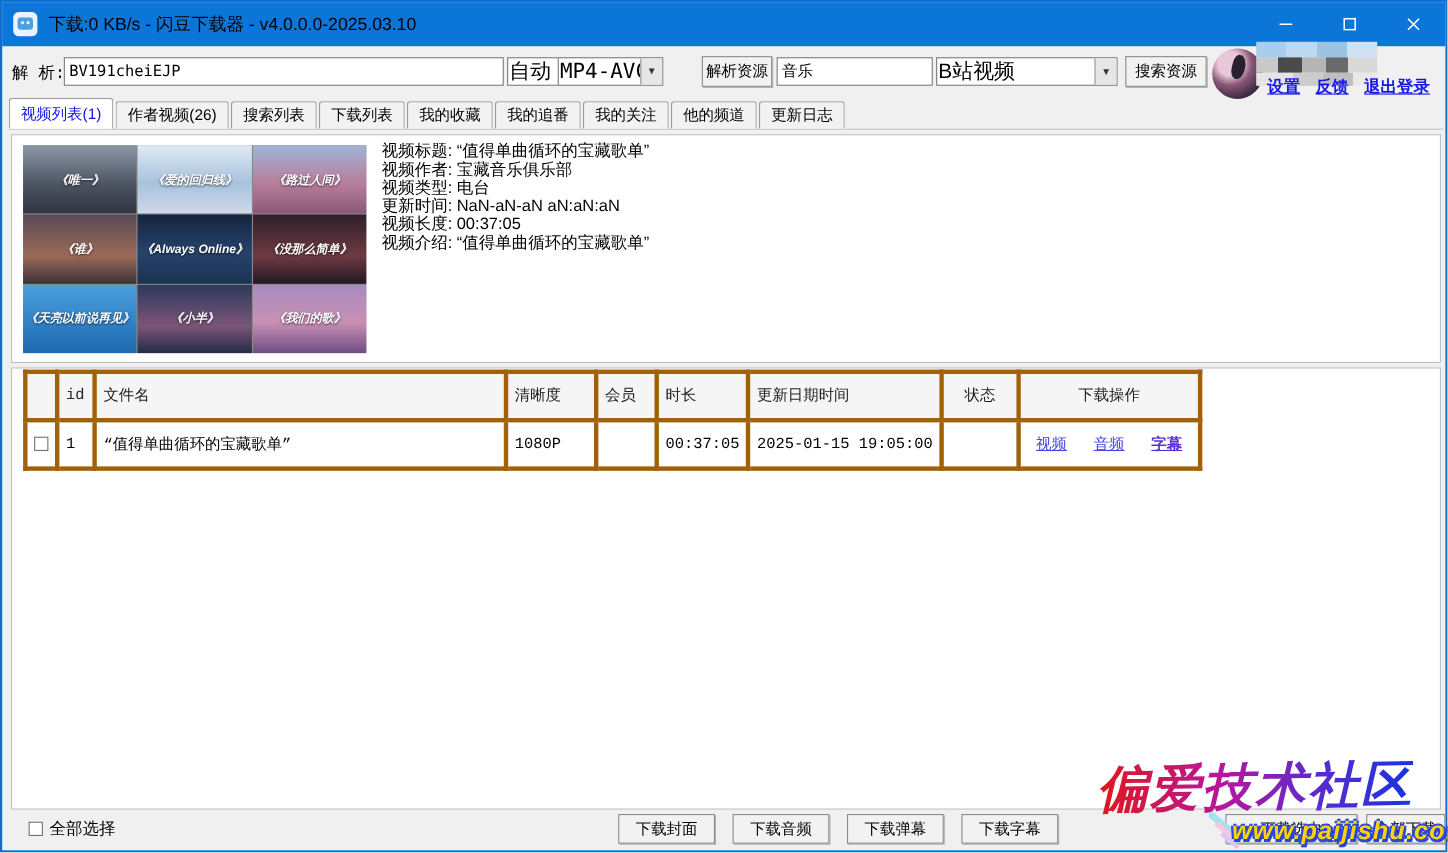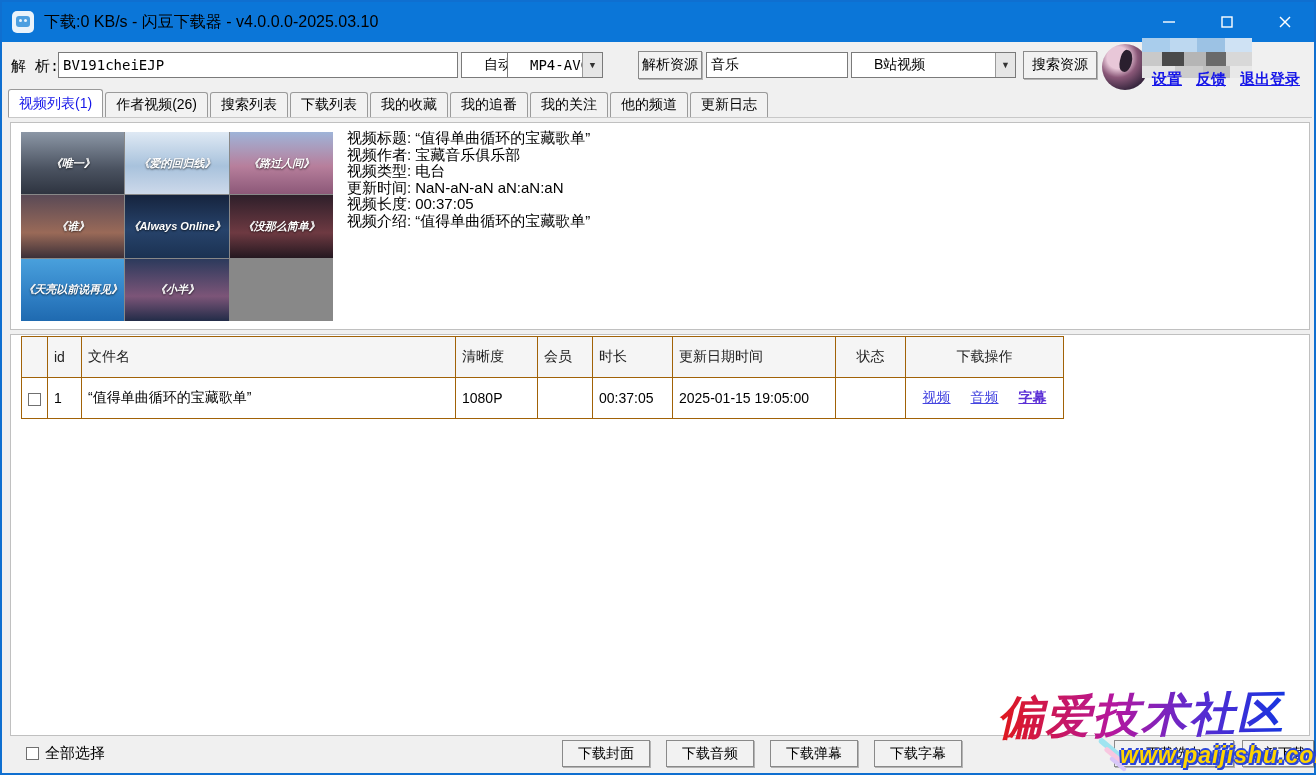--- a/index.html
+++ b/index.html
@@ -18,21 +18,21 @@
   .win-btn { width:58px; height:40px; display:flex; align-items:center; justify-content:center; color:#fff; font-size:15px; cursor:default; }
   .win-btn svg { display:block; }
 
   
   .toolbar { position:absolute; left:0; top:42px; width:100%; height:44px; }
   .parse-label { position:absolute; left:9px; top:13px; font-size:15px; color:#000;font-family:Liberation Mono, monospace; }
   .cls-input { position:absolute; background:#fff; border:1px solid #7a7a7a; font-family:"DejaVu Sans Mono","Liberation Mono",monospace; font-size:14px; padding:0 4px; outline:none; }
   #url-input { left:56px; top:8px; width:400px; height:26px; }
   #search-input { left:704px; top:8px; width:142px; height:26px; font-family:"Liberation Sans",sans-serif; }
   .cls-select { position:absolute; height:26px; background:#fff; border:1px solid #7a7a7a; display:flex; align-items:center; top:8px; }
-  .cls-select .sel-text { flex:1; padding:0 22px; font-size:14px; white-space:nowrap; overflow:hidden; }
+  .cls-select .sel-text { flex:1; padding:0 1px; font-size:19px; white-space:nowrap; overflow:hidden; }
   .cls-select .sel-arrow { width:20px; height:100%; background:#e6e6e6; border-left:1px solid #9a9a9a; display:flex; align-items:center; justify-content:center; font-size:9px; color:#333; }
   #quality-select { left:459px; width:73px; }
   #format-select { left:505px; width:96px; font-family:"DejaVu Sans Mono","Liberation Mono",monospace; }
   #site-select { left:849px; width:165px; }
   .cls-button { background:#f2f2f2; border:1px solid #8a8a8a; box-shadow:1px 1px 0 rgba(0,0,0,.25); font-size:14px; color:#000; display:flex; align-items:center; justify-content:center; cursor:default; font-family:"Liberation Sans","DejaVu Sans",sans-serif; }
   #parse-btn { position:absolute; left:636px; top:7px; width:64px; height:28px; }
   #search-btn { position:absolute; left:1021px; top:7px; width:74px; height:28px; }
   .avatar { position:absolute; left:1100px; top:0px; width:46px; height:46px; border-radius:50%;
             background:radial-gradient(circle at 35% 30%, #e8c7d8 0 25%, #8a5878 45%, #3a2840 75%, #241a30 100%); overflow:hidden; }
   .avatar::after { content:""; position:absolute; left:18px; top:6px; width:12px; height:22px; background:#2a1f2e; border-radius:40% 60% 50% 50%; transform:rotate(15deg); }
@@ -62,21 +62,21 @@
   .t5 { background:linear-gradient(180deg,#2e1f2a,#6e3a42 60%,#241820); }
   .t6 { background:linear-gradient(180deg,#49a0dc,#2f7fc4 60%,#1f6ab0); }
   .t7 { background:linear-gradient(180deg,#2c3a5c,#7c5578 60%,#222c48); }
   .t8 { background:linear-gradient(180deg,#a98bc0,#c890b4 55%,#6f4e86); }
   .info-lines { position:absolute; left:336px; top:7px; font-size:15px; line-height:16.5px; color:#000; white-space:nowrap; }
   .info-line .lbl { margin-right:4px; }
 
   
   .table-panel { position:absolute; left:8px; top:332px; width:1300px; height:402px; background:#fff; border:1px solid #c0c0c0; }
   table.grid { border-collapse:collapse; margin-left:10px; margin-top:1px; font-size:14px; }
-  table.grid th, table.grid td { border:1px solid #a16207; height:28px; padding:11px 6px; text-align:left; font-weight:normal; white-space:nowrap; overflow:hidden; }
+  table.grid th, table.grid td { border:4px solid #a16207; height:28px; padding:11px 6px; text-align:left; font-weight:normal; white-space:nowrap; overflow:hidden;font-family:Liberation Mono, monospace; }
   table.grid th { background:#f5f5f5; color:#222; }
   .c-check { width:24px; min-width:24px; text-align:center; }
   .c-id { width:34px; min-width:34px; }
   .c-name { width:374px; min-width:374px; }
   .c-qual { width:82px; min-width:82px; }
   .c-vip { width:55px; min-width:55px; }
   .c-dur { width:80px; min-width:80px; }
   .c-upd { width:163px; min-width:163px; }
   .c-stat { width:70px; min-width:70px; text-align:center !important; }
   .c-act { width:158px; min-width:158px; text-align:center !important; }
@@ -191,20 +191,23 @@
           <span>《Always Online》</span>
         </div>
       <div class="thumb t5">
           <span>《没那么简单》</span>
         </div>
       <div class="thumb t6">
           <span>《天亮以前说再见》</span>
         </div>
       <div class="thumb t7">
           <span>《小半》</span>
+        </div>
+      <div class="thumb t8">
+          <span>《我们的歌》</span>
         </div>
     </div>
     <div class="info-lines">
       <div class="info-line"><span class="lbl">视频标题:</span><span>“值得单曲循环的宝藏歌单”</span></div>
       <div class="info-line"><span class="lbl">视频作者:</span><span>宝藏音乐俱乐部</span></div>
       <div class="info-line"><span class="lbl">视频类型:</span><span>电台</span></div>
       <div class="info-line"><span class="lbl">更新时间:</span><span>NaN-aN-aN aN:aN:aN</span></div>
       <div class="info-line"><span class="lbl">视频长度:</span><span>00:37:05</span></div>
       <div class="info-line"><span class="lbl">视频介绍:</span><span>“值得单曲循环的宝藏歌单”</span></div>
     </div>

